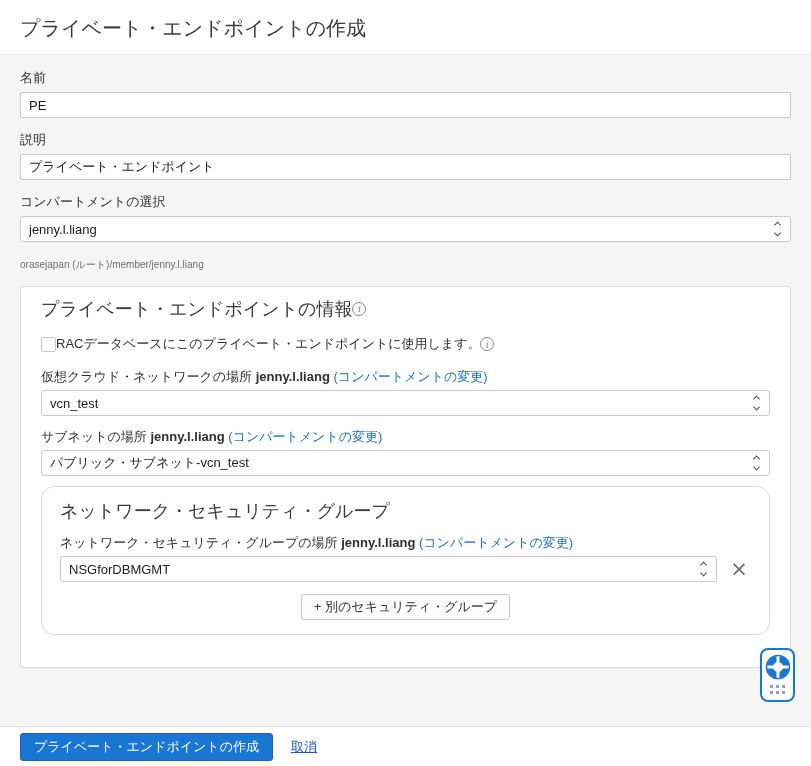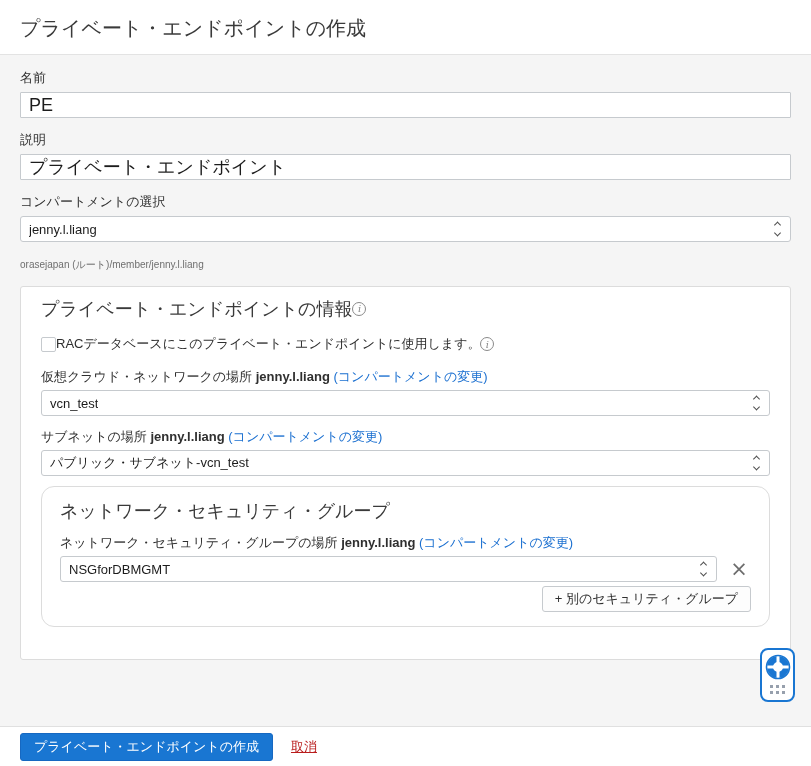--- a/index.html
+++ b/index.html
@@ -17,21 +17,21 @@
     padding:15px 20px 0 20px;
     border-bottom:1px solid #e3e3e3;
   }
   .page-title { font-size:20px; font-weight:400; color:#3a3a3a; }
   .main { padding:15px 20px 0 20px; }
 
   .field-label { font-size:13px; color:#2f2f2f; margin-bottom:6px; line-height:16px; }
   .text-input {
     width:100%; height:26px;
     border:1px solid #c6cace; border-radius:1px;
-    background:#fff; font-size:18px; color:#1c1c1c;
+    background:#fff; font-size:13px; color:#1c1c1c;
     padding:0 8px; font-family:inherit; display:block;
   }
   .field-group { margin-bottom:14px; }
 
   .select-box {
     height:26px; border:1px solid #c6cace; border-radius:3px;
     background:#fff; display:flex; align-items:center;
     padding:0 28px 0 8px; position:relative; cursor:pointer;
   }
   .select-value { font-size:13px; color:#1c1c1c; white-space:nowrap; overflow:hidden; }
@@ -75,37 +75,37 @@
     margin-top:10px; padding:12px 18px 14px 18px; background:#fff;
   }
 
   .nsg-row { display:flex; align-items:center; gap:10px; margin-top:5px; }
   .nsg-row .select-box { flex:1; }
   .close-btn {
     width:24px; height:24px; border:none; background:transparent;
     font-size:21px; line-height:22px; color:#6d6d6d; cursor:pointer;
     font-family:"DejaVu Sans",sans-serif; padding:0;
   }
-  .btn-row { display:flex; justify-content:flex-end; margin-top:4px; }
+  .btn-row { display:flex; justify-content:center; margin-top:12px; }
   .secondary-btn {
     height:26px; padding:0 12px; background:#fdfdfd;
     border:1px solid #c6cace; border-radius:3px;
     font-size:13px; color:#2f2f2f; cursor:pointer; font-family:inherit;
   }
 
   .footer {
     position:absolute; left:0; bottom:0; width:811px; height:40px;
     background:#fff; border-top:1px solid #e0e0e0;
     display:flex; align-items:center; gap:18px; padding:0 20px;
   }
   .primary-btn {
     height:28px; padding:0 13px; background:#1976d2; border:1px solid #1668c1;
     border-radius:3px; color:#fff; font-size:13px; cursor:pointer; font-family:inherit;
   }
-  .cancel-link { font-size:13px; color:#b91c1c; text-decoration:underline; cursor:pointer; }
+  .cancel-link { font-size:13px; color:#1d4ed8; text-decoration:underline; cursor:pointer; }
 
   .help-widget {
     position:absolute; right:16px; top:648px; width:35px; height:54px;
     background:#fff; border:2px solid #1976d2; border-radius:8px;
     display:flex; flex-direction:column; align-items:center; justify-content:space-between;
     padding:4px 0 6px 0; cursor:pointer;
   }
   .dots-grid { display:grid; grid-template-columns:repeat(3,3px); grid-template-rows:repeat(2,3px); gap:3px; }
   .dots-grid i { background:#97a0ad; width:3px; height:3px; display:block; }
 </style>

